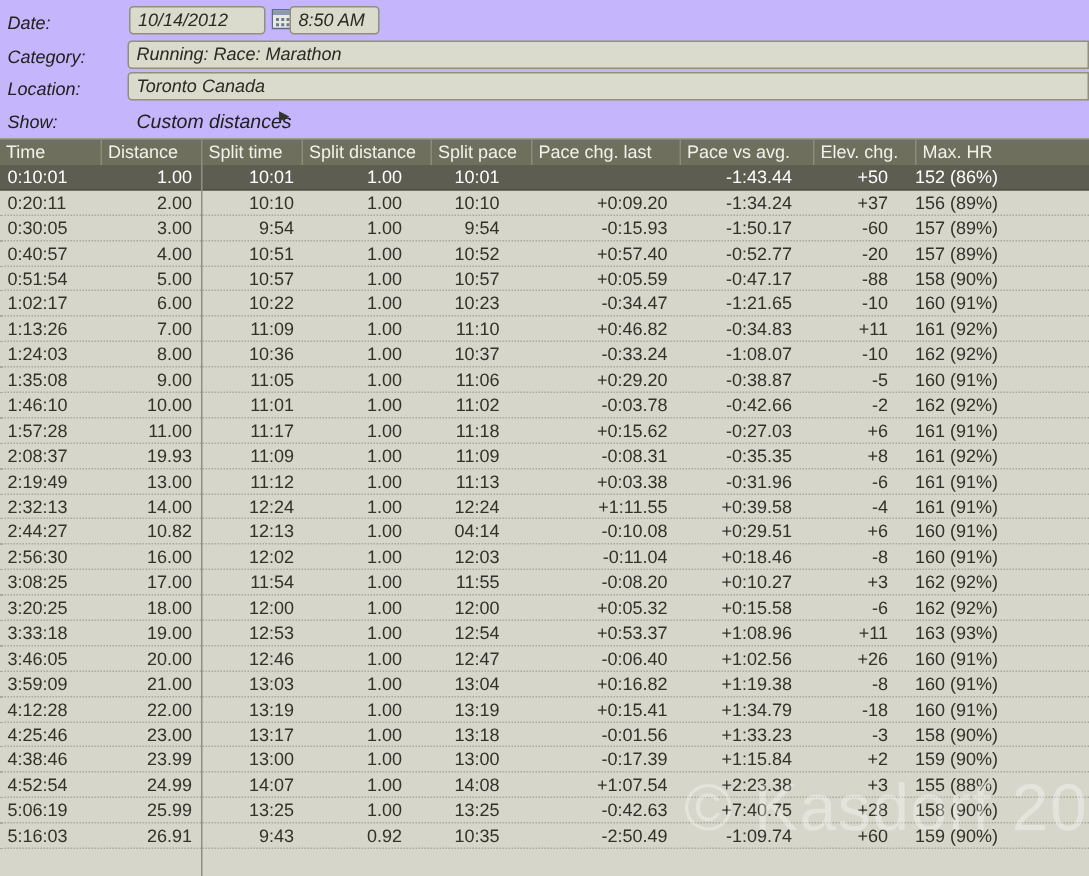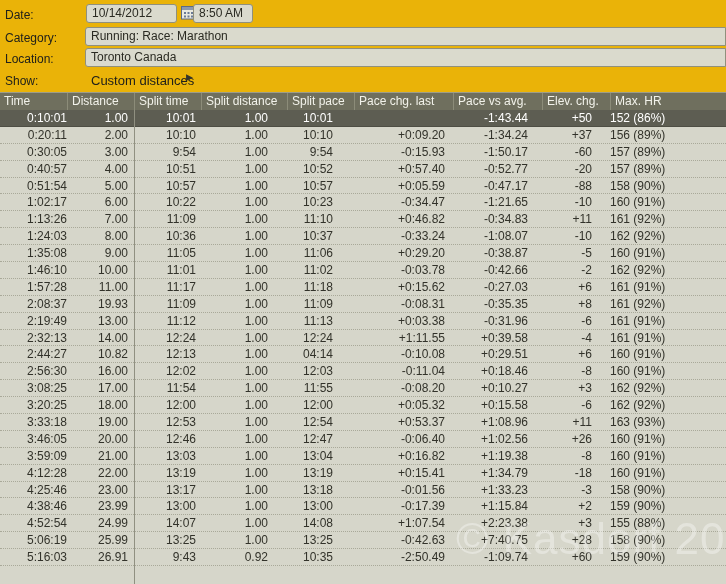--- a/index.html
+++ b/index.html
@@ -2,21 +2,21 @@
 <html><head>
 <meta charset="utf-8">
 <style>
   html,body{margin:0;padding:0;}
   body{font-family:"Liberation Sans","DejaVu Sans",sans-serif;}
   .screen{
     position:relative;width:726px;height:584px;overflow:hidden;
     background:#b6b69e;
   }
   
-  .form{position:absolute;left:0;top:0;width:726px;height:92px;background:#eab308;border-bottom:1px solid #a2a28c;}
+  .form{position:absolute;left:0;top:0;width:726px;height:92px;background:#c4b5fd;border-bottom:1px solid #a2a28c;font-style:italic;}
   .flabel{position:absolute;left:5px;font-size:12px;color:#21211a;}
   .field{
     position:absolute;height:19px;background:#dadacd;border:1px solid #90907c;
     border-radius:3px;box-sizing:border-box;font-size:12px;color:#2a2a22;
     line-height:17px;padding-left:5px;white-space:nowrap;
   }
   .cal-btn{position:absolute;left:180px;top:5px;width:16px;height:16px;padding:0;border:0;background:transparent;cursor:pointer;}
   .show-value{position:absolute;left:91px;top:73px;font-size:13px;color:#21211a;cursor:pointer;}
   .show-arrow{position:absolute;left:186px;top:72px;font-size:9px;color:#35352c;cursor:pointer;}
   
@@ -34,21 +34,21 @@
     display:flex;height:16.9px;box-sizing:border-box;
     border-bottom:1px dotted #a9a999;align-items:center;
   }
   .trow.selected{background:#5d5d52;border-bottom:1px solid #4e4e44;}
   .trow.selected .tcell{color:#ffffff;}
   .tcell{
     box-sizing:border-box;font-size:12px;color:#32322a;white-space:nowrap;overflow:hidden;
   }
   .col0{width:67px;} .col1{width:67px;} .col2{width:67px;} .col3{width:86px;}
   .col4{width:67px;} .col5{width:99px;} .col6{width:89px;} .col7{width:68px;} .col8{width:116px;}
-  .tcell.col0{text-align:right;padding-left:5px;}
+  .tcell.col0{text-align:left;padding-left:5px;}
   .tcell.col1{text-align:right;padding-right:6px;}
   .tcell.col2{text-align:right;padding-right:5px;}
   .tcell.col3{text-align:right;padding-right:19px;}
   .tcell.col4{text-align:right;padding-right:21px;}
   .tcell.col5{text-align:right;padding-right:8px;}
   .tcell.col6{text-align:right;padding-right:14px;}
   .tcell.col7{text-align:right;padding-right:18px;}
   .tcell.col8{text-align:left;padding-right:8px;}
   .vline{position:absolute;left:134px;top:110px;width:1px;height:474px;background:#909081;}
   .watermark{

